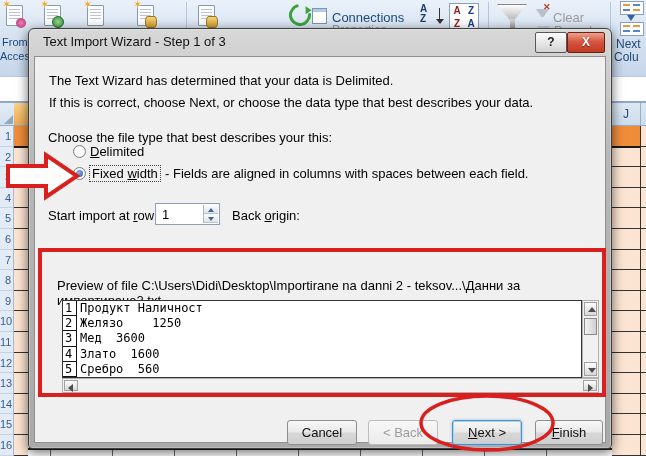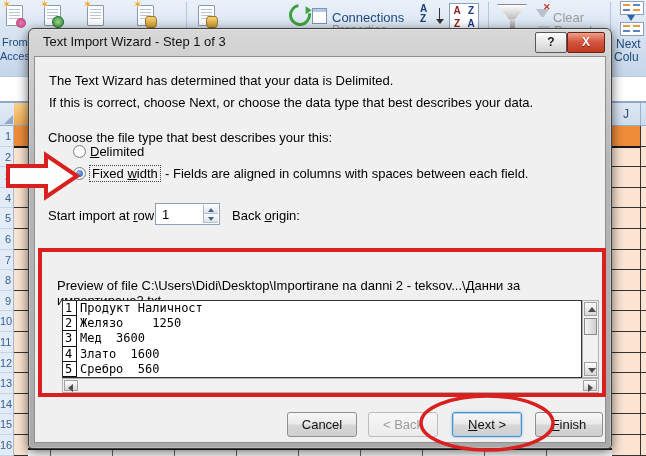--- a/index.html
+++ b/index.html
@@ -107,21 +107,21 @@
   .vscroll{position:absolute;left:520px;top:0;width:17px;height:78px;background:#f1f1f1;border:1px solid #b0b0b0;box-sizing:border-box;}
   .hscroll{position:absolute;left:0;top:78px;width:537px;height:15px;background:#f1f1f1;border:1px solid #b0b0b0;box-sizing:border-box;}
   .sbtn{position:absolute;background:linear-gradient(#fdfdfd,#d7d7d7);border:1px solid #a0a0a0;box-sizing:border-box;}
   .sthumb{position:absolute;left:1px;width:13px;height:17px;background:linear-gradient(90deg,#f4f4f4,#cfcfcf);border:1px solid #8a8a8a;box-sizing:border-box;}
   .t-up{position:absolute;left:3px;top:4px;border-left:4px solid transparent;border-right:4px solid transparent;border-bottom:5px solid #4d4d4d;}
   .t-dn{position:absolute;left:3px;top:5px;border-left:4px solid transparent;border-right:4px solid transparent;border-top:5px solid #4d4d4d;}
   .t-lf{position:absolute;left:3px;top:3px;border-top:4px solid transparent;border-bottom:4px solid transparent;border-right:5px solid #4d4d4d;}
   .t-rt{position:absolute;left:4px;top:3px;border-top:4px solid transparent;border-bottom:4px solid transparent;border-left:5px solid #4d4d4d;}
 
   .wbtn{position:absolute;height:25px;border:1px solid #8f8f8f;border-radius:3px;font-size:13px;color:#111;text-align:center;line-height:23px;
-    background:linear-gradient(#f7f7f7,#e9e9e9 48%,#d7d7d7 52%,#cfcfcf);box-sizing:border-box;font-family:"Liberation Sans",sans-serif;}
+    background:linear-gradient(#f7f7f7,#e9e9e9 48%,#d7d7d7 52%,#cfcfcf);box-sizing:border-box;font-family:"Liberation Sans",sans-serif;margin-top:8px;}
   .wbtn.disabled{color:#9c9c9c;border-color:#bcbcbc;background:linear-gradient(#f7f7f7,#ebebeb);}
   .wbtn.default{border-color:#4e8ec1;box-shadow:0 0 0 1px #aad2f2 inset,0 0 3px #8fc0e8;}
 
   .anno-layer{position:absolute;left:0;top:0;pointer-events:none;}
 </style>
 </head>
 <body>
 
 <div class="screen">
 

